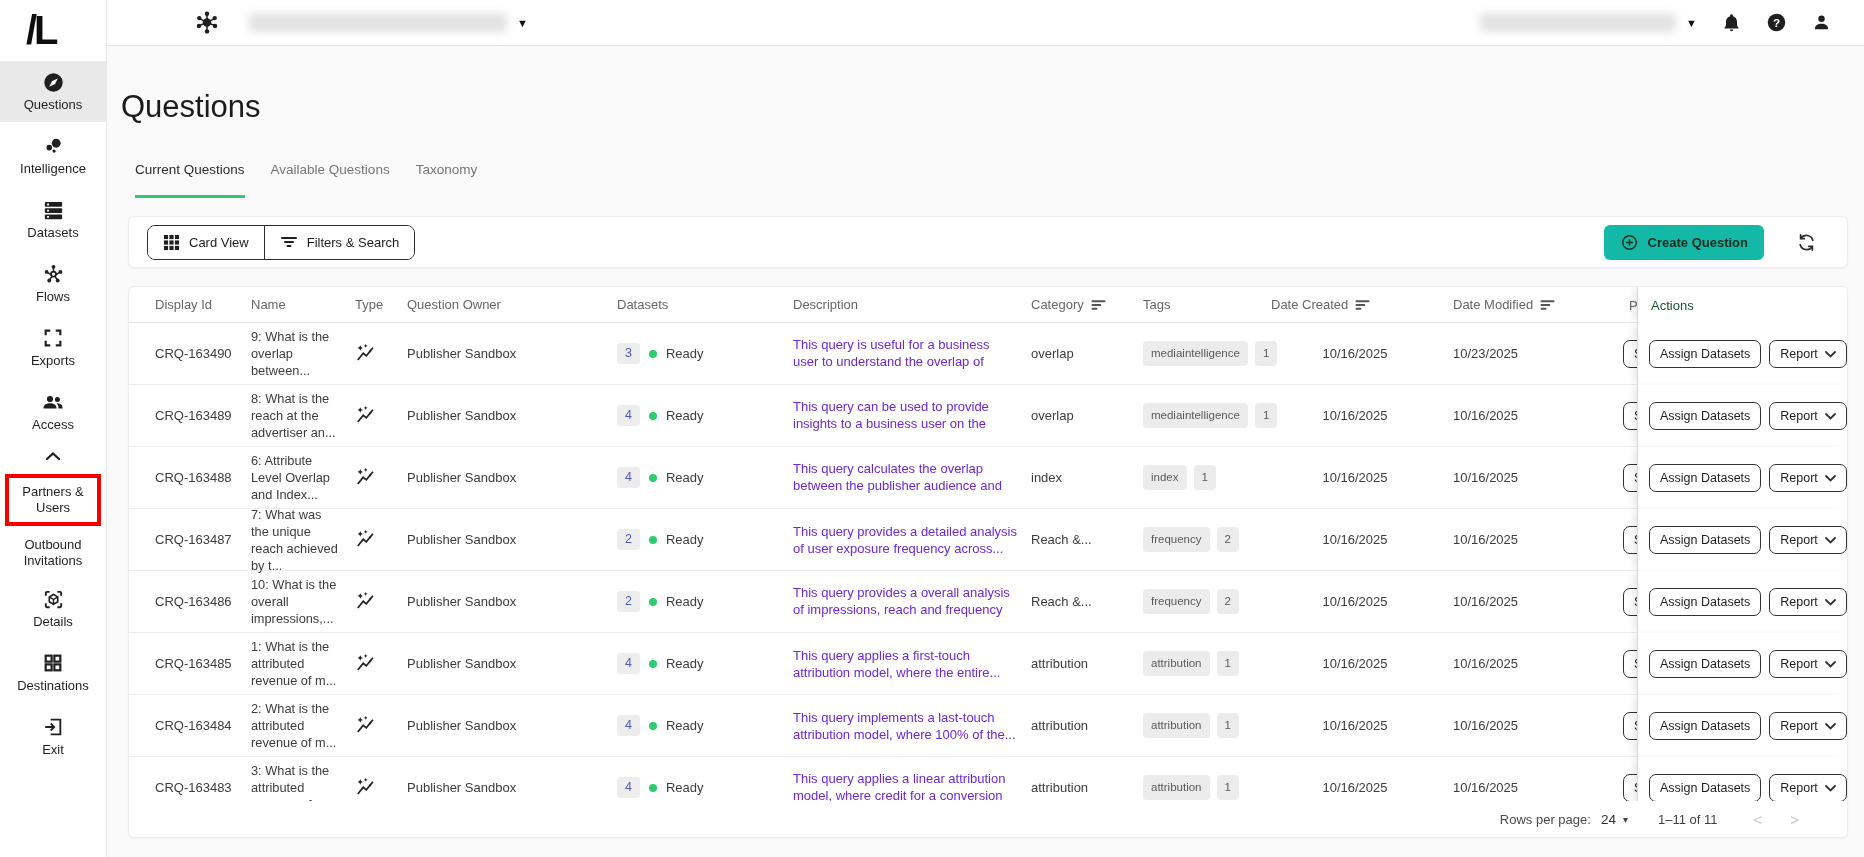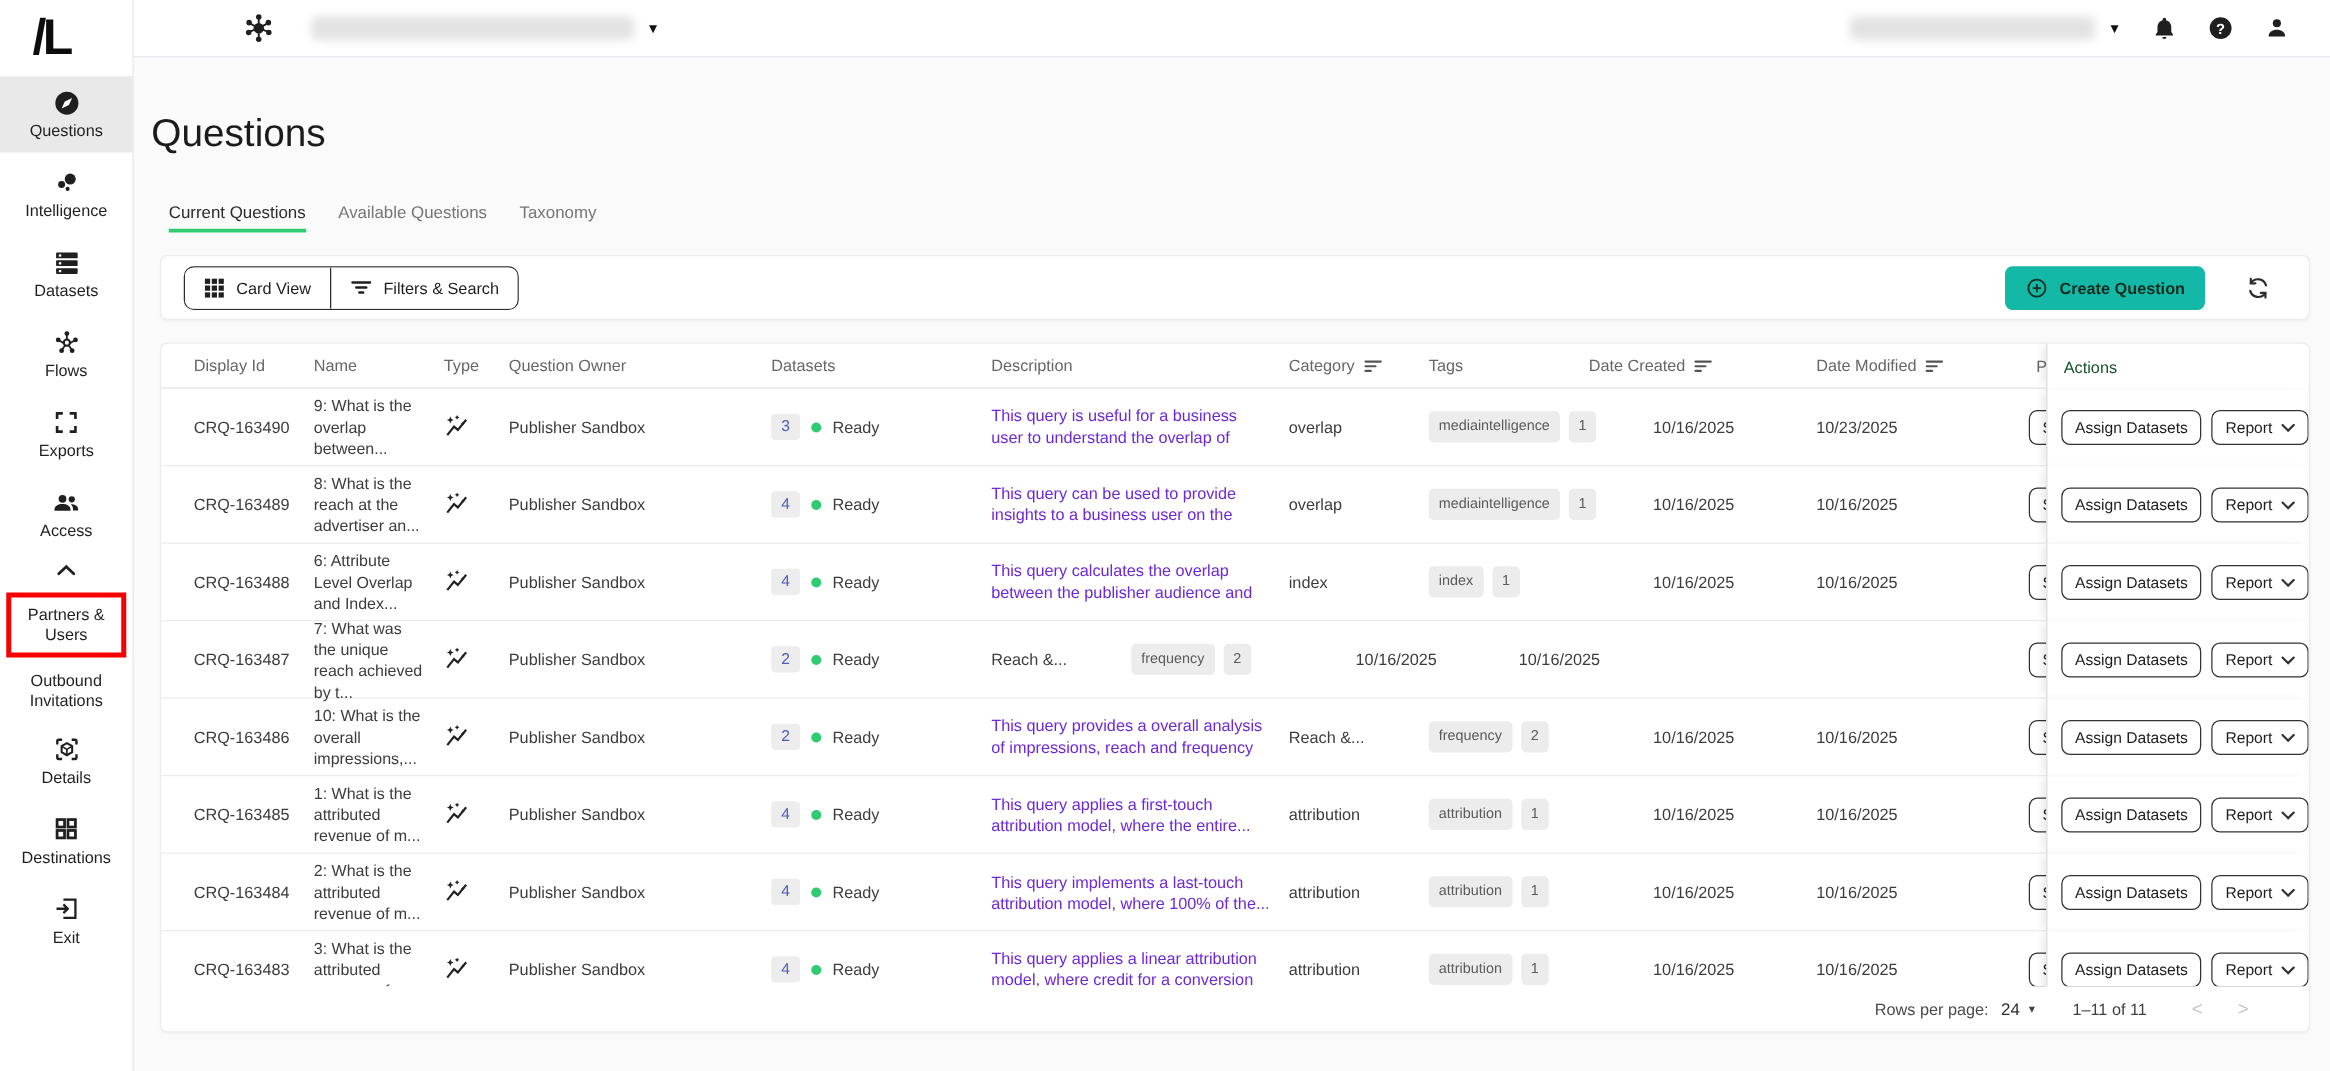--- a/index.html
+++ b/index.html
@@ -29,21 +29,21 @@
   .redacted.left { width:258px; margin-left:28px; }
   .redacted.right { width:196px; }
   .caret { font-size:11px; color:#111; margin-left:10px; }
   .topbar-right { margin-left:auto; display:flex; align-items:center; margin-right:32px; }
   .tb-icon { width:21px; height:21px; margin-left:24px; cursor:pointer; }
 
   
   .content { position:absolute; left:107px; top:46px; right:0; bottom:0; background:#fafafa; }
   h1 { font-size:31px; font-weight:500; color:#1b1b1b; margin:44px 0 0 14px; line-height:34px; }
   .tabs { display:flex; gap:26px; margin:38px 0 0 28px; }
-  .tab { font-size:13.5px; color:#757575; padding-bottom:9px; cursor:pointer; position:relative; }
+  .tab { font-size:13.5px; color:#757575; padding-bottom:21px; cursor:pointer; position:relative; }
   .tab.active { color:#2b2b2b; font-weight:500; }
   .tab.active::after { content:""; position:absolute; left:0; right:0; bottom:0; height:3px; background:#2ecb71; }
 
   .card { background:#fff; border:1px solid #ececec; border-radius:6px;
     box-shadow:0 1px 2px rgba(0,0,0,.04); margin-left:21px; width:1720px; }
   .toolbar { margin-top:18px; height:52px; display:flex; align-items:center; padding:0 18px; }
   .btn-group { display:flex; border:1.5px solid #2c2c2c; border-radius:8px; overflow:hidden; background:#fff; }
   .btn-group .gbtn { display:flex; align-items:center; gap:9px; padding:8px 15px; font-size:13px;
     font-weight:500; color:#1d1d1d; background:#fff; border:none; cursor:pointer; font-family:inherit; }
   .btn-group .gbtn + .gbtn { border-left:1.5px solid #2c2c2c; }
@@ -530,20 +530,21 @@
                 </g>
               </svg></span></div>
     <div class="cell w-owner">Publisher Sandbox</div>
     <div class="cell w-datasets">
       <span class="ds-wrap">
         <span class="count-chip">2</span>
         <span class="dot"></span>
         <span>Ready</span>
       </span>
     </div>
+    <div class="cell w-desc">This query provides a detailed analysis of user exposure frequency across...</div>
     <div class="cell w-cat">Reach &amp;...</div>
     <div class="cell w-tags">
       <span class="tag-wrap">
         <span class="tag">frequency</span>
         <span class="tag">2</span>
       </span>
     </div>
     <div class="cell w-created">10/16/2025</div>
     <div class="cell w-modified">10/16/2025</div>
     <div class="w-pcol">

